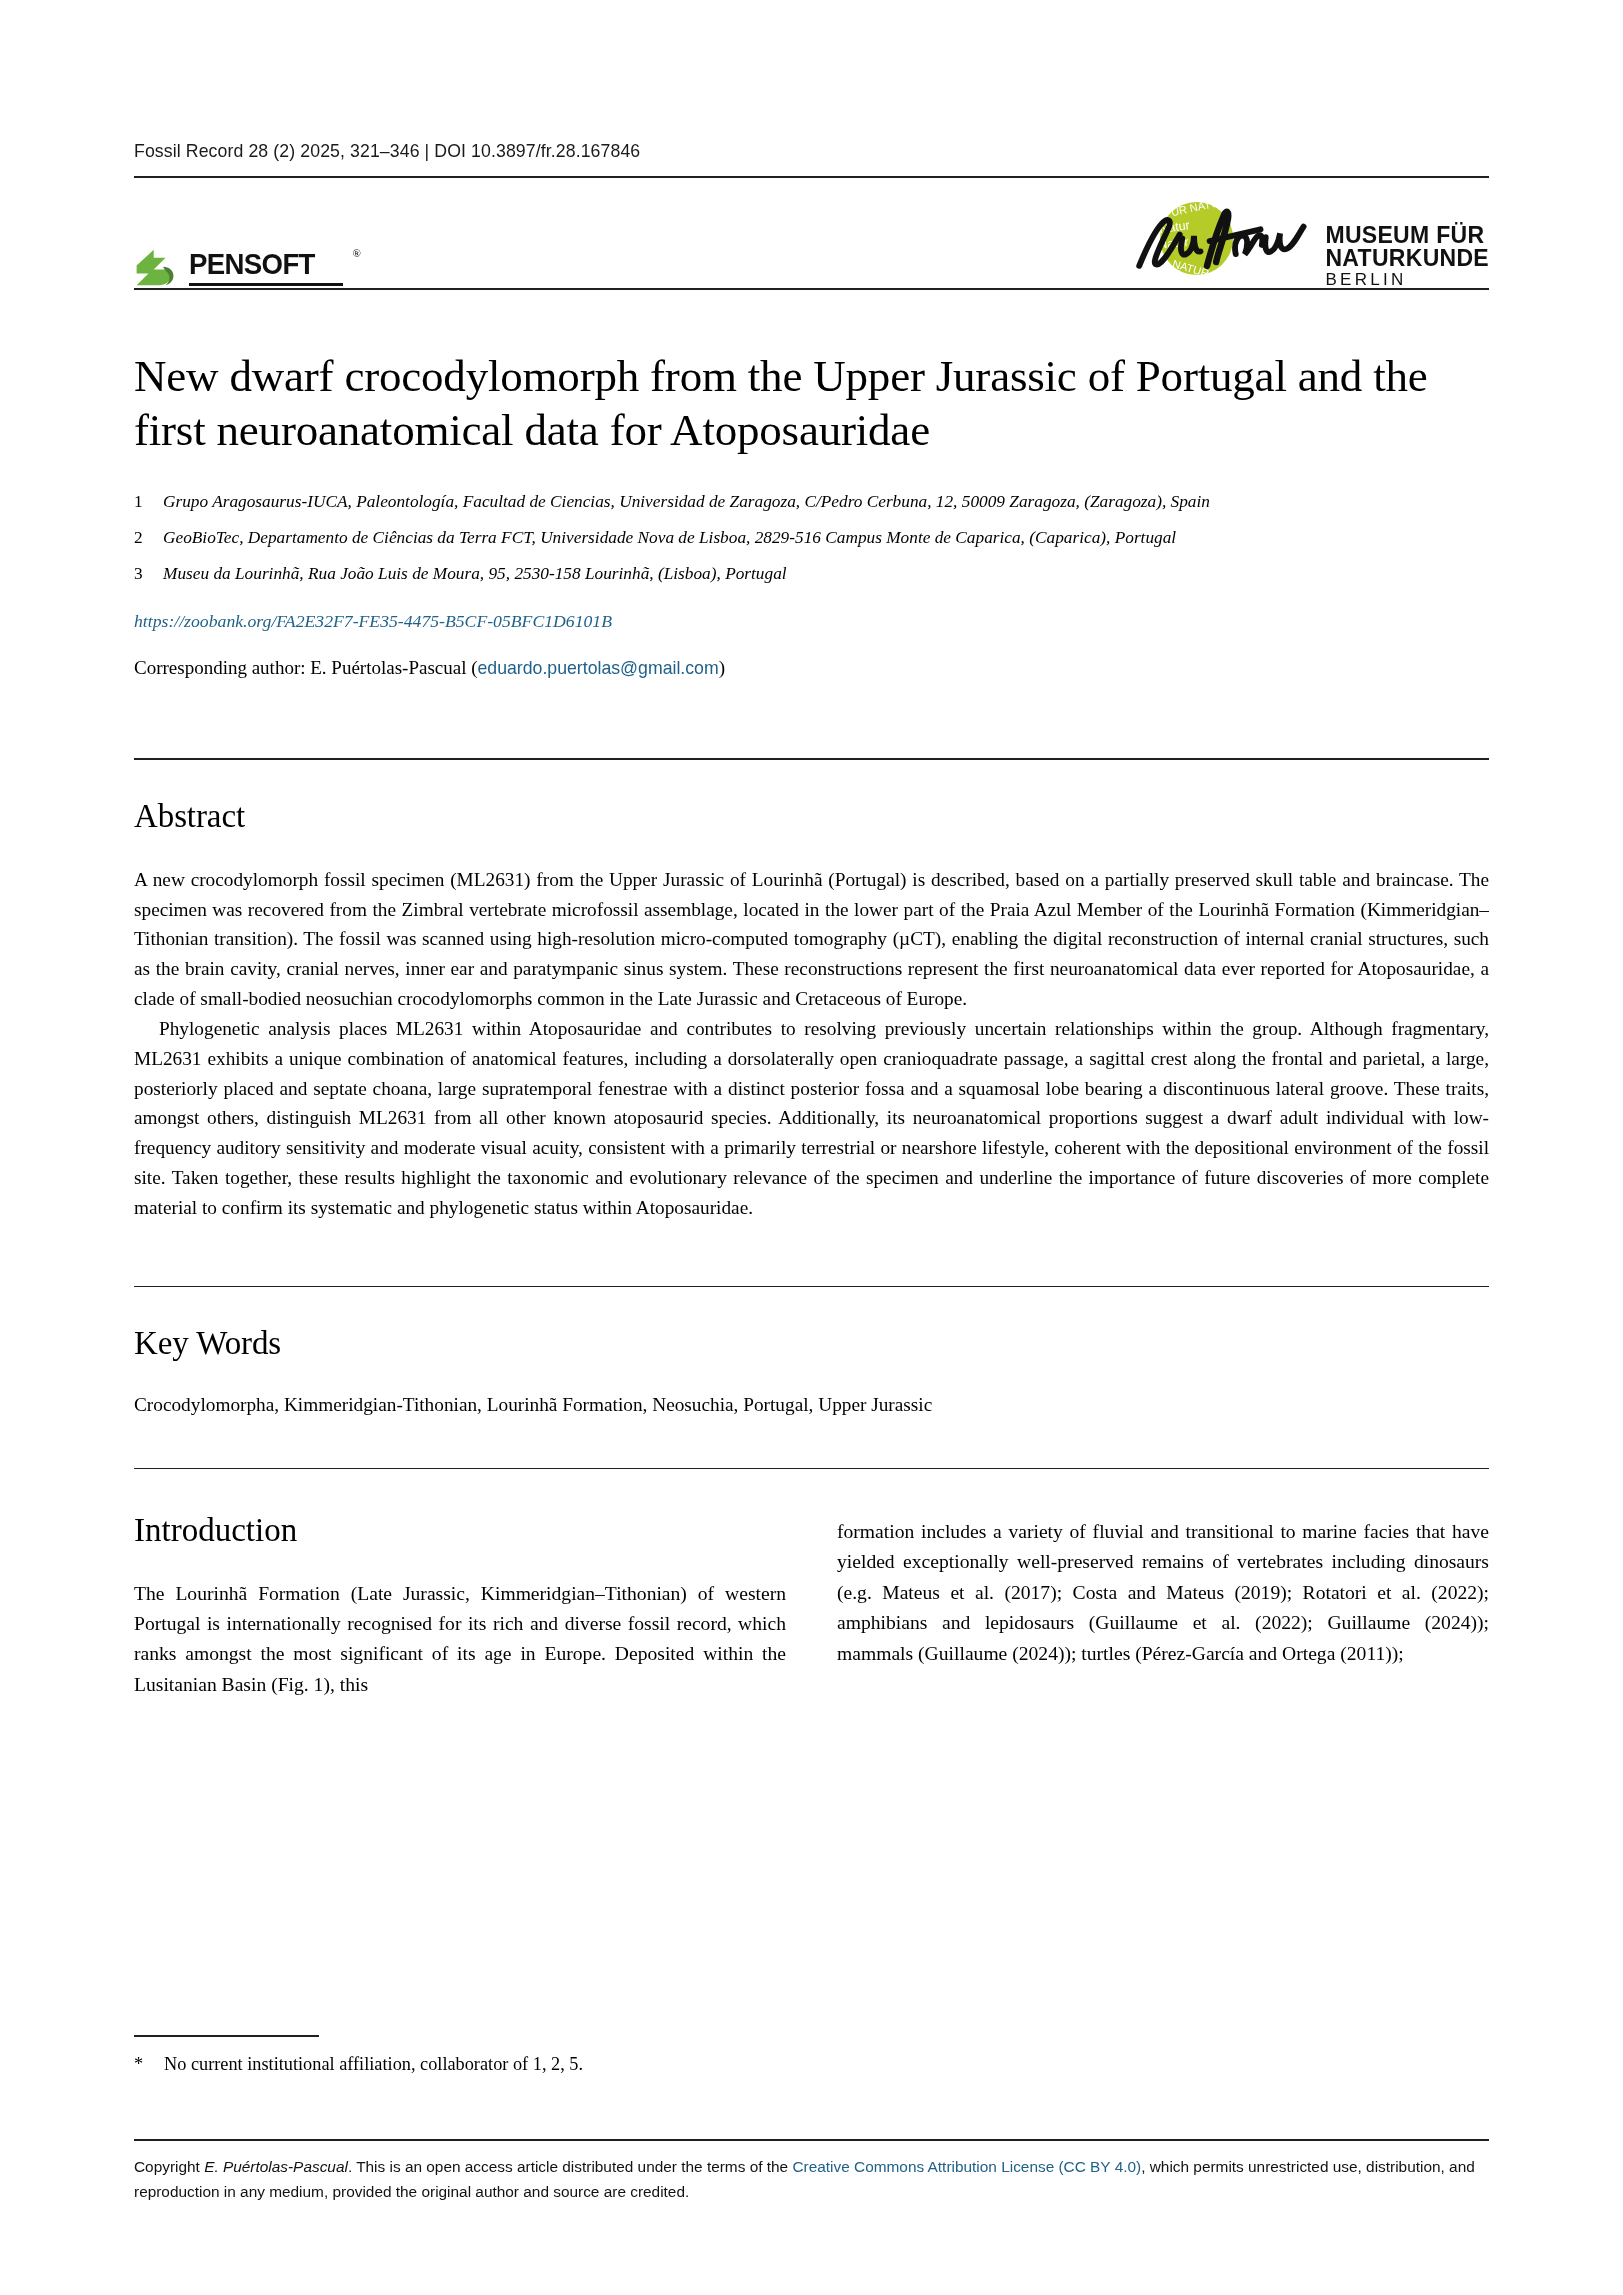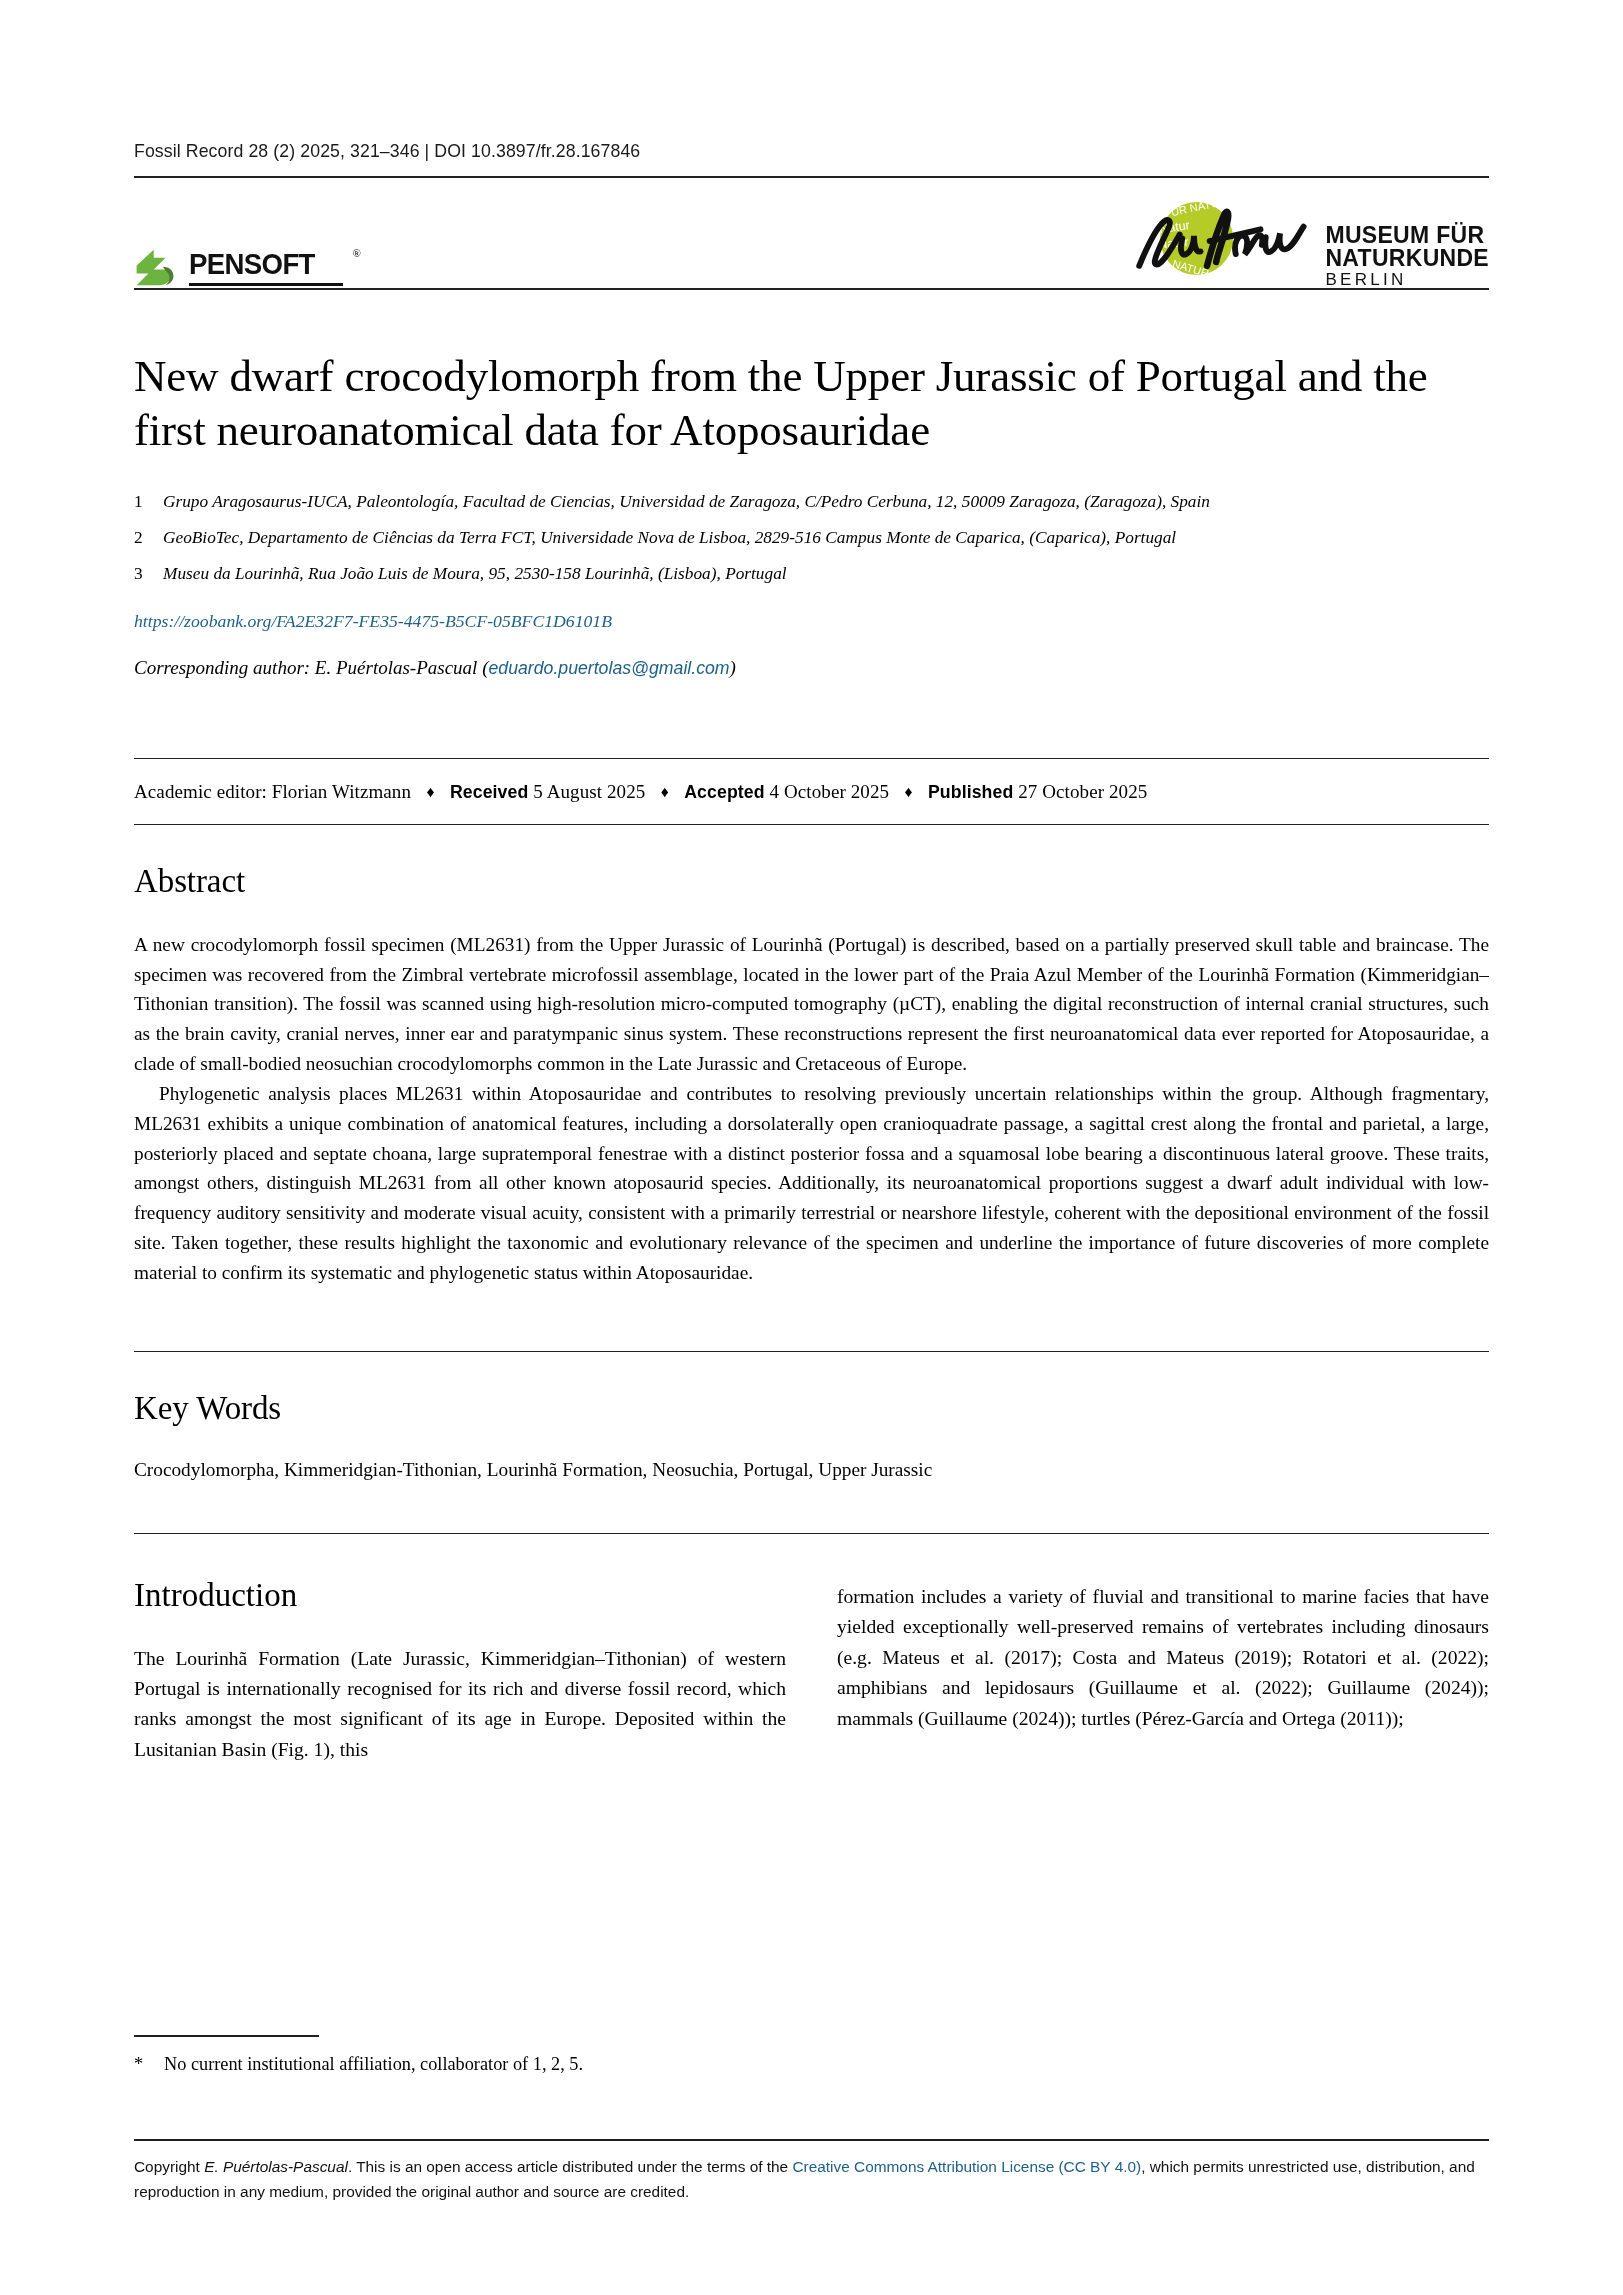--- a/index.html
+++ b/index.html
@@ -118,21 +118,20 @@
 
   .zoobank {
     margin-top: 23.6px;
     font-style: italic;
     font-size: 17.7px;
     color: #1F6189;
   }
   .corr {
     margin-top: 25px;
     font-size: 19px;
-    font-style: italic;
   }
   a.link, .link {
     color: #1F6189;
     text-decoration: none;
   }
   .link-sans { font-family: "Liberation Sans", sans-serif; font-size: 17.7px; }
 
   .rule-dates-top { margin-top: 79px; }
   .dates {
     font-size: 19px;
@@ -290,32 +289,20 @@
     </div>
   </div>
 
   <div class="zoobank">https://zoobank.org/FA2E32F7-FE35-4475-B5CF-05BFC1D6101B</div>
 
   <div class="corr">
     <span>Corresponding author: E. Puértolas-Pascual (</span><span class="link link-sans">eduardo.puertolas@gmail.com</span><span>)</span>
   </div>
 
   <hr class="rule-thin rule-dates-top">
-  <div class="dates">
-    <span>Academic editor: Florian Witzmann</span>
-    <span class="dia">♦</span>
-    <b>Received</b>
-    <span>5 August 2025</span>
-    <span class="dia">♦</span>
-    <b>Accepted</b>
-    <span>4 October 2025</span>
-    <span class="dia">♦</span>
-    <b>Published</b>
-    <span>27 October 2025</span>
-  </div>
   <hr class="rule-thin">
 
   <h2 class="sect">Abstract</h2>
   <div class="abstract">
     <p>A new crocodylomorph fossil specimen (ML2631) from the Upper Jurassic of Lourinhã (Portugal) is described, based on a partially preserved skull table and braincase. The specimen was recovered from the Zimbral vertebrate microfossil assemblage, located in the lower part of the Praia Azul Member of the Lourinhã Formation (Kimmeridgian–Tithonian transition). The fossil was scanned using high-resolution micro-computed tomography (µCT), enabling the digital reconstruction of internal cranial structures, such as the brain cavity, cranial nerves, inner ear and paratympanic sinus system. These reconstructions represent the first neuroanatomical data ever reported for Atoposauridae, a clade of small-bodied neosuchian crocodylomorphs common in the Late Jurassic and Cretaceous of Europe.</p>
     <p>Phylogenetic analysis places ML2631 within Atoposauridae and contributes to resolving previously uncertain relationships within the group. Although fragmentary, ML2631 exhibits a unique combination of anatomical features, including a dorsolaterally open cranioquadrate passage, a sagittal crest along the frontal and parietal, a large, posteriorly placed and septate choana, large supratemporal fenestrae with a distinct posterior fossa and a squamosal lobe bearing a discontinuous lateral groove. These traits, amongst others, distinguish ML2631 from all other known atoposaurid species. Additionally, its neuroanatomical proportions suggest a dwarf adult individual with low-frequency auditory sensitivity and moderate visual acuity, consistent with a primarily terrestrial or nearshore lifestyle, coherent with the depositional environment of the fossil site. Taken together, these results highlight the taxonomic and evolutionary relevance of the specimen and underline the importance of future discoveries of more complete material to confirm its systematic and phylogenetic status within Atoposauridae.</p>
   </div>
 
   <hr class="rule-thin rule-kw-top">
 

